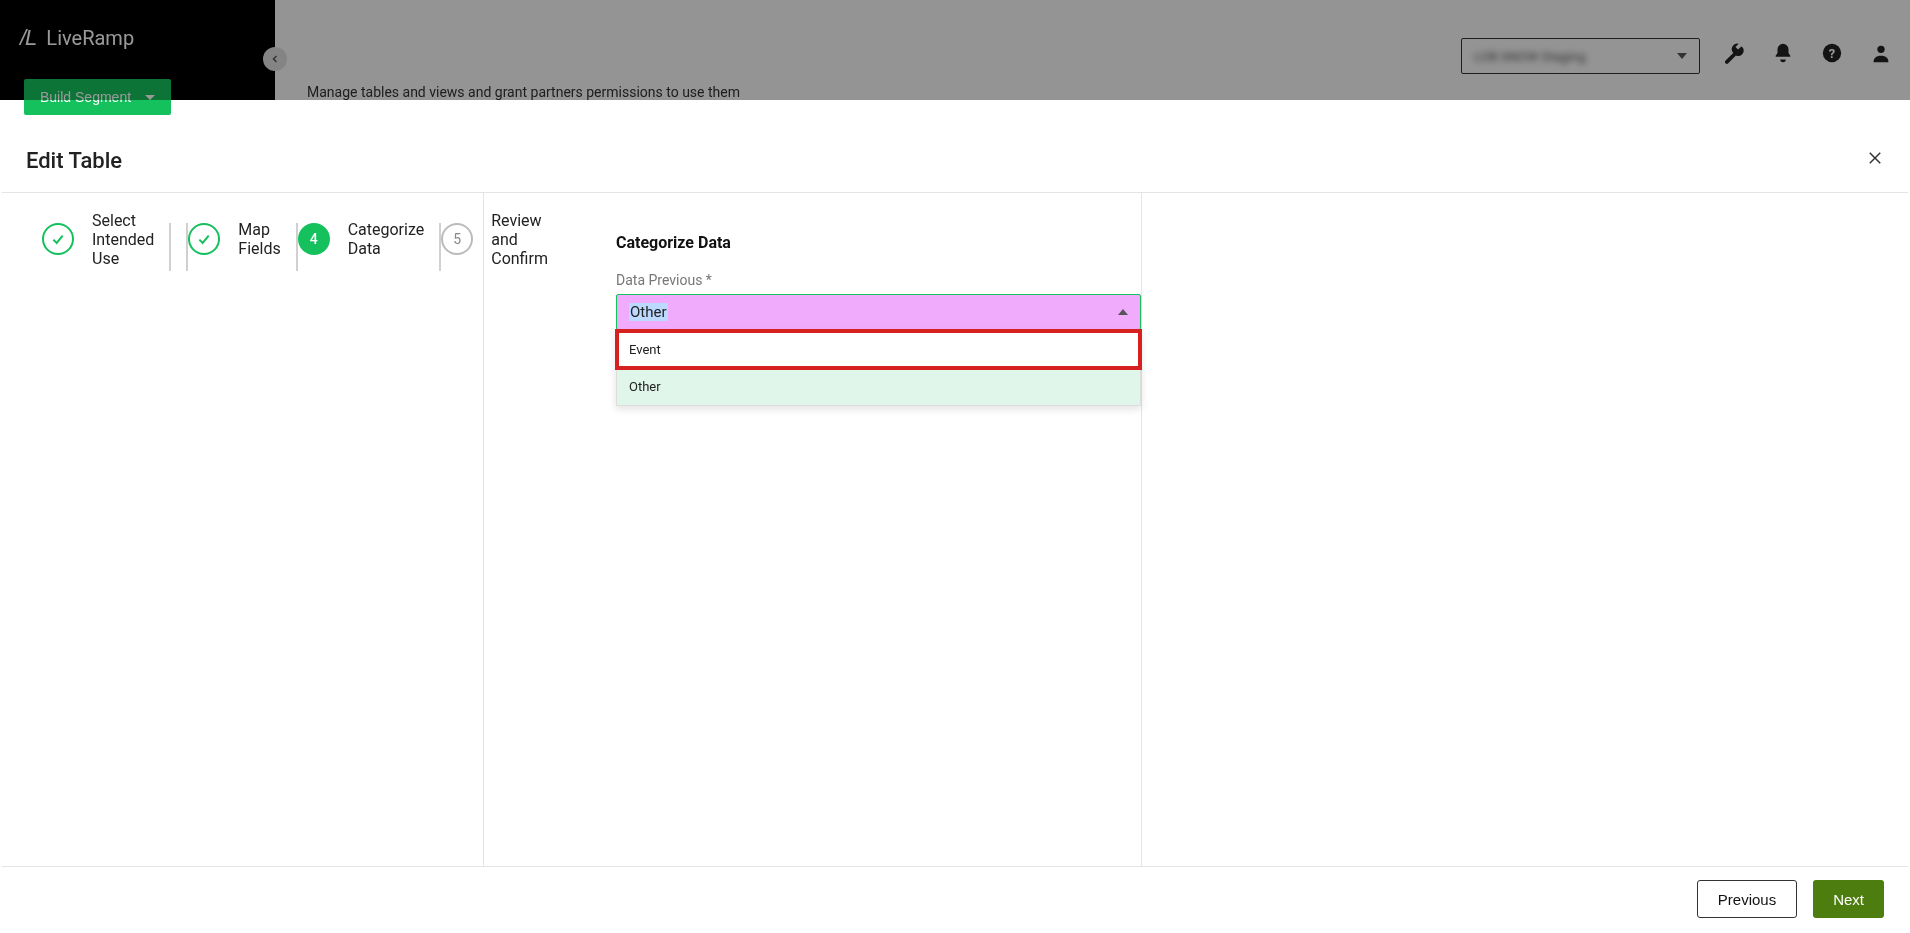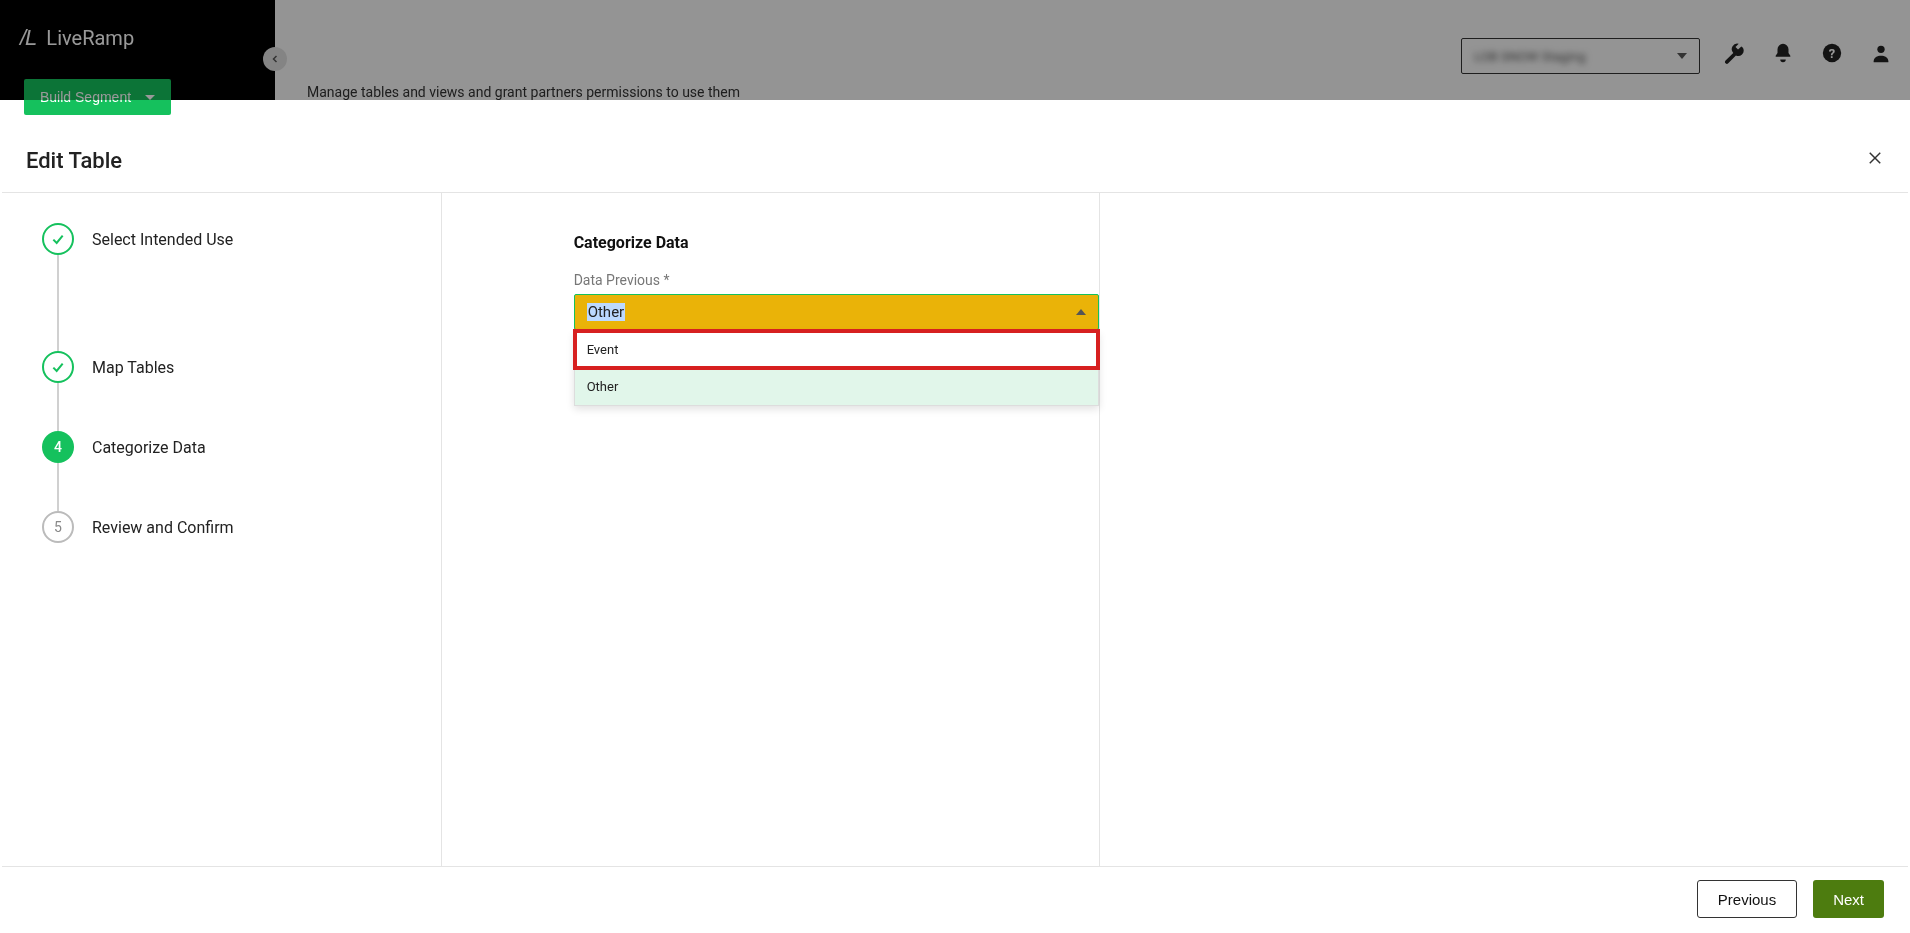--- a/index.html
+++ b/index.html
@@ -30,38 +30,38 @@
 
   
   .modal { position:absolute; top:100px; left:2px; right:2px; bottom:2px; background:#fff;margin-top:28px; }
   .modal-header { height:65px; display:flex; align-items:center; padding:0 24px; border-bottom:1px solid #e4e4e4; justify-content:space-between; }
   .modal-title { font-size:22px; font-weight:500; color:#222; }
   .close-x svg { width:18px; height:18px; stroke:#333; stroke-width:2; }
 
   .modal-body { position:absolute; top:65px; bottom:65px; left:0; right:0; display:flex; }
   .steps-col { width:482px; border-right:1px solid #e4e4e4; padding:30px 24px; }
   .steps-heading { font-size:20px; font-weight:500; color:#222; margin-bottom:30px; }
-  .steps-list { display:flex; flex-direction:column; gap:0; padding-left:16px; }
+  .steps-list { display:flex; gap:0; padding-left:16px; }
   .step-row { display:flex; align-items:center; height:32px; }
   .step-connector { height:48px; display:flex; align-items:stretch; }
   .step-connector .line { width:2px; background:#d0d0d0; margin-left:15px; }
   .step-badge { width:32px; height:32px; border-radius:50%; display:flex; align-items:center; justify-content:center; margin-right:18px; flex-shrink:0; }
   .badge-done { border:2px solid #15c15d; background:#fff; }
   .badge-done svg { width:16px; height:16px; stroke:#15c15d; stroke-width:3; fill:none; }
   .badge-active { background:#15c15d; color:#fff; font-size:14px; font-weight:500; }
   .badge-pending { border:2px solid #bbb; color:#888; font-size:14px; }
   .step-label { font-size:16px; color:#222; }
 
   .content-col { flex:1; border-right:1px solid #e4e4e4; padding:40px 0 0 0; }
   .right-col { width:896px; }
 
   .form-area { width:525px; margin-left:132px; }
   .section-title { font-size:16px; font-weight:700; color:#111; margin-bottom:20px; }
   .field-label { font-size:14px; color:#777; margin-bottom:6px; }
-  .select-box { position:relative; height:36px; border:1px solid #15c15d; border-radius:2px; background:#eab308; display:flex; align-items:center; padding:0 12px; justify-content:space-between; cursor:pointer; }
+  .select-box { position:relative; height:36px; border:1px solid #15c15d; border-radius:2px; background:#f0abfc; display:flex; align-items:center; padding:0 12px; justify-content:space-between; cursor:pointer; }
   .select-value { font-size:15px; color:#222; background:#bcd9ff; padding:0 1px; }
   .select-caret { width:0;height:0;border-left:5px solid transparent;border-right:5px solid transparent;border-bottom:6px solid #555; }
   .dropdown { position:absolute; top:36px; left:-1px; right:-1px; background:#fff; border:1px solid #ddd; border-top:none; box-shadow:0 3px 8px rgba(0,0,0,0.12); z-index:10; }
   .dropdown-item { padding:11px 12px; font-size:13px; color:#222; cursor:pointer; }
   .dropdown-item.highlighted { outline:4px solid #d72020; outline-offset:-2px; }
   .dropdown-item.selected { background:#e1f6ea; }
 
   .modal-footer { position:absolute; bottom:0; left:0; right:0; height:65px; border-top:1px solid #e4e4e4; display:flex; align-items:center; justify-content:flex-end; padding:0 24px; gap:16px; }
   .btn { height:38px; padding:0 20px; font-size:15px; border-radius:3px; cursor:pointer; display:flex; align-items:center; }
   .btn-outline { background:#fff; border:1px solid #333; color:#111; }
@@ -147,21 +147,21 @@
           <div class="step-connector">
               <div class="line"></div>
             </div>
 
           <div class="step-row">
             <div class="step-badge badge-done">
                 <svg viewBox="0 0 24 24">
                   <polyline points="5 13 10 18 19 7"></polyline>
                 </svg>
               </div>
-            <div class="step-label">Map Tables</div>
+            <div class="step-label">Map Fields</div>
           </div>
           <div class="step-connector">
               <div class="line"></div>
             </div>
 
           <div class="step-row">
             <div class="step-badge badge-active">4</div>
             <div class="step-label">Categorize Data</div>
           </div>
           <div class="step-connector">

